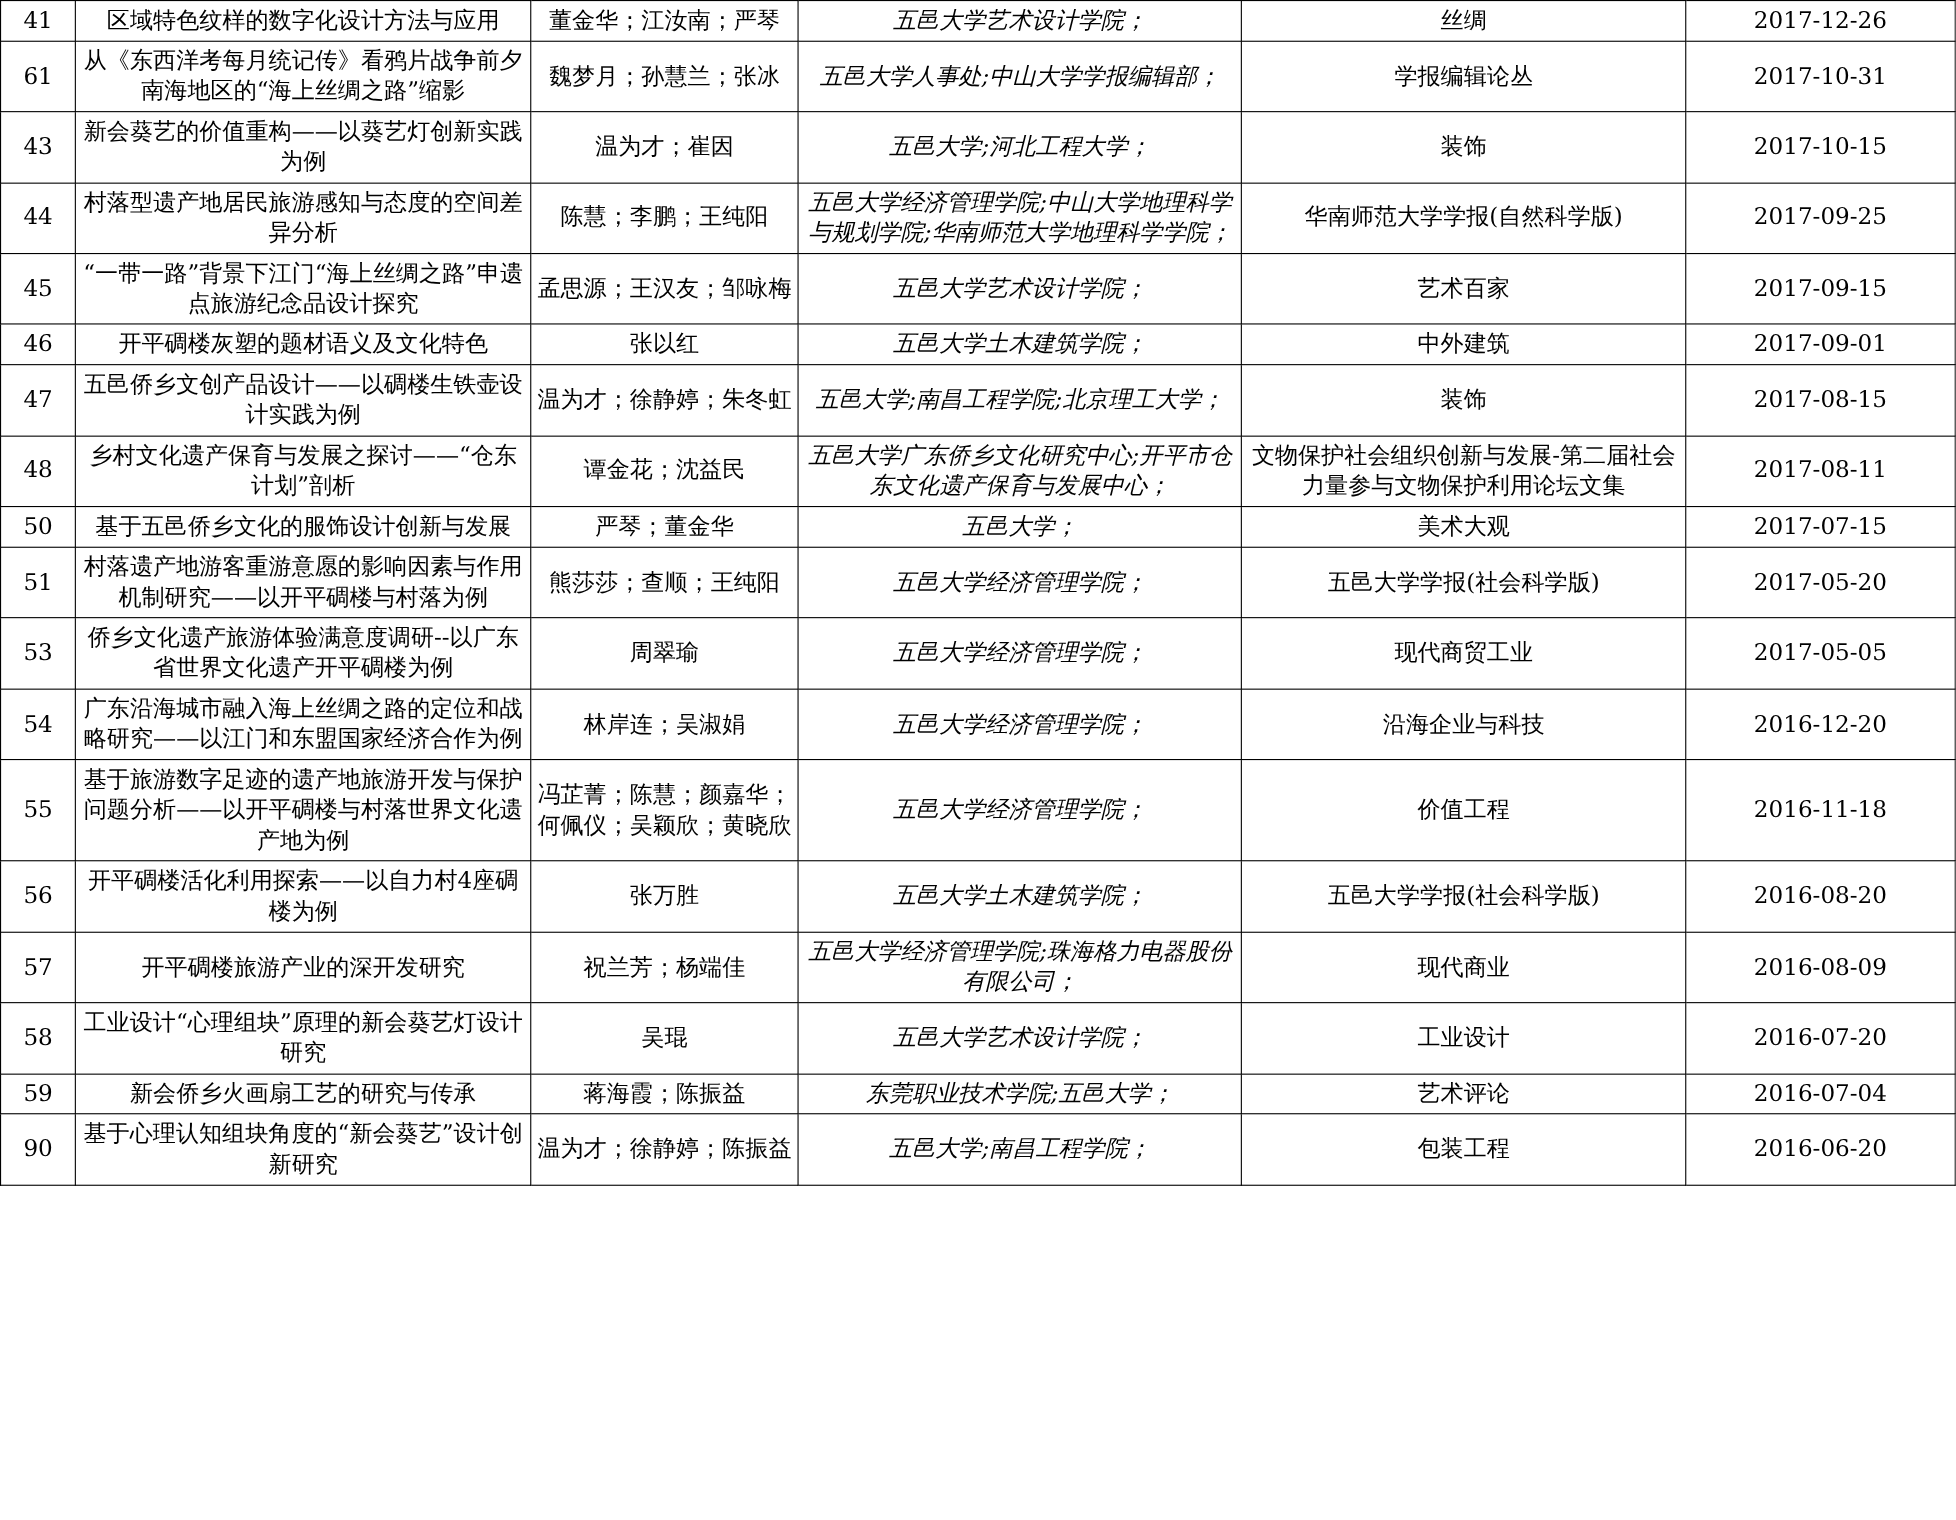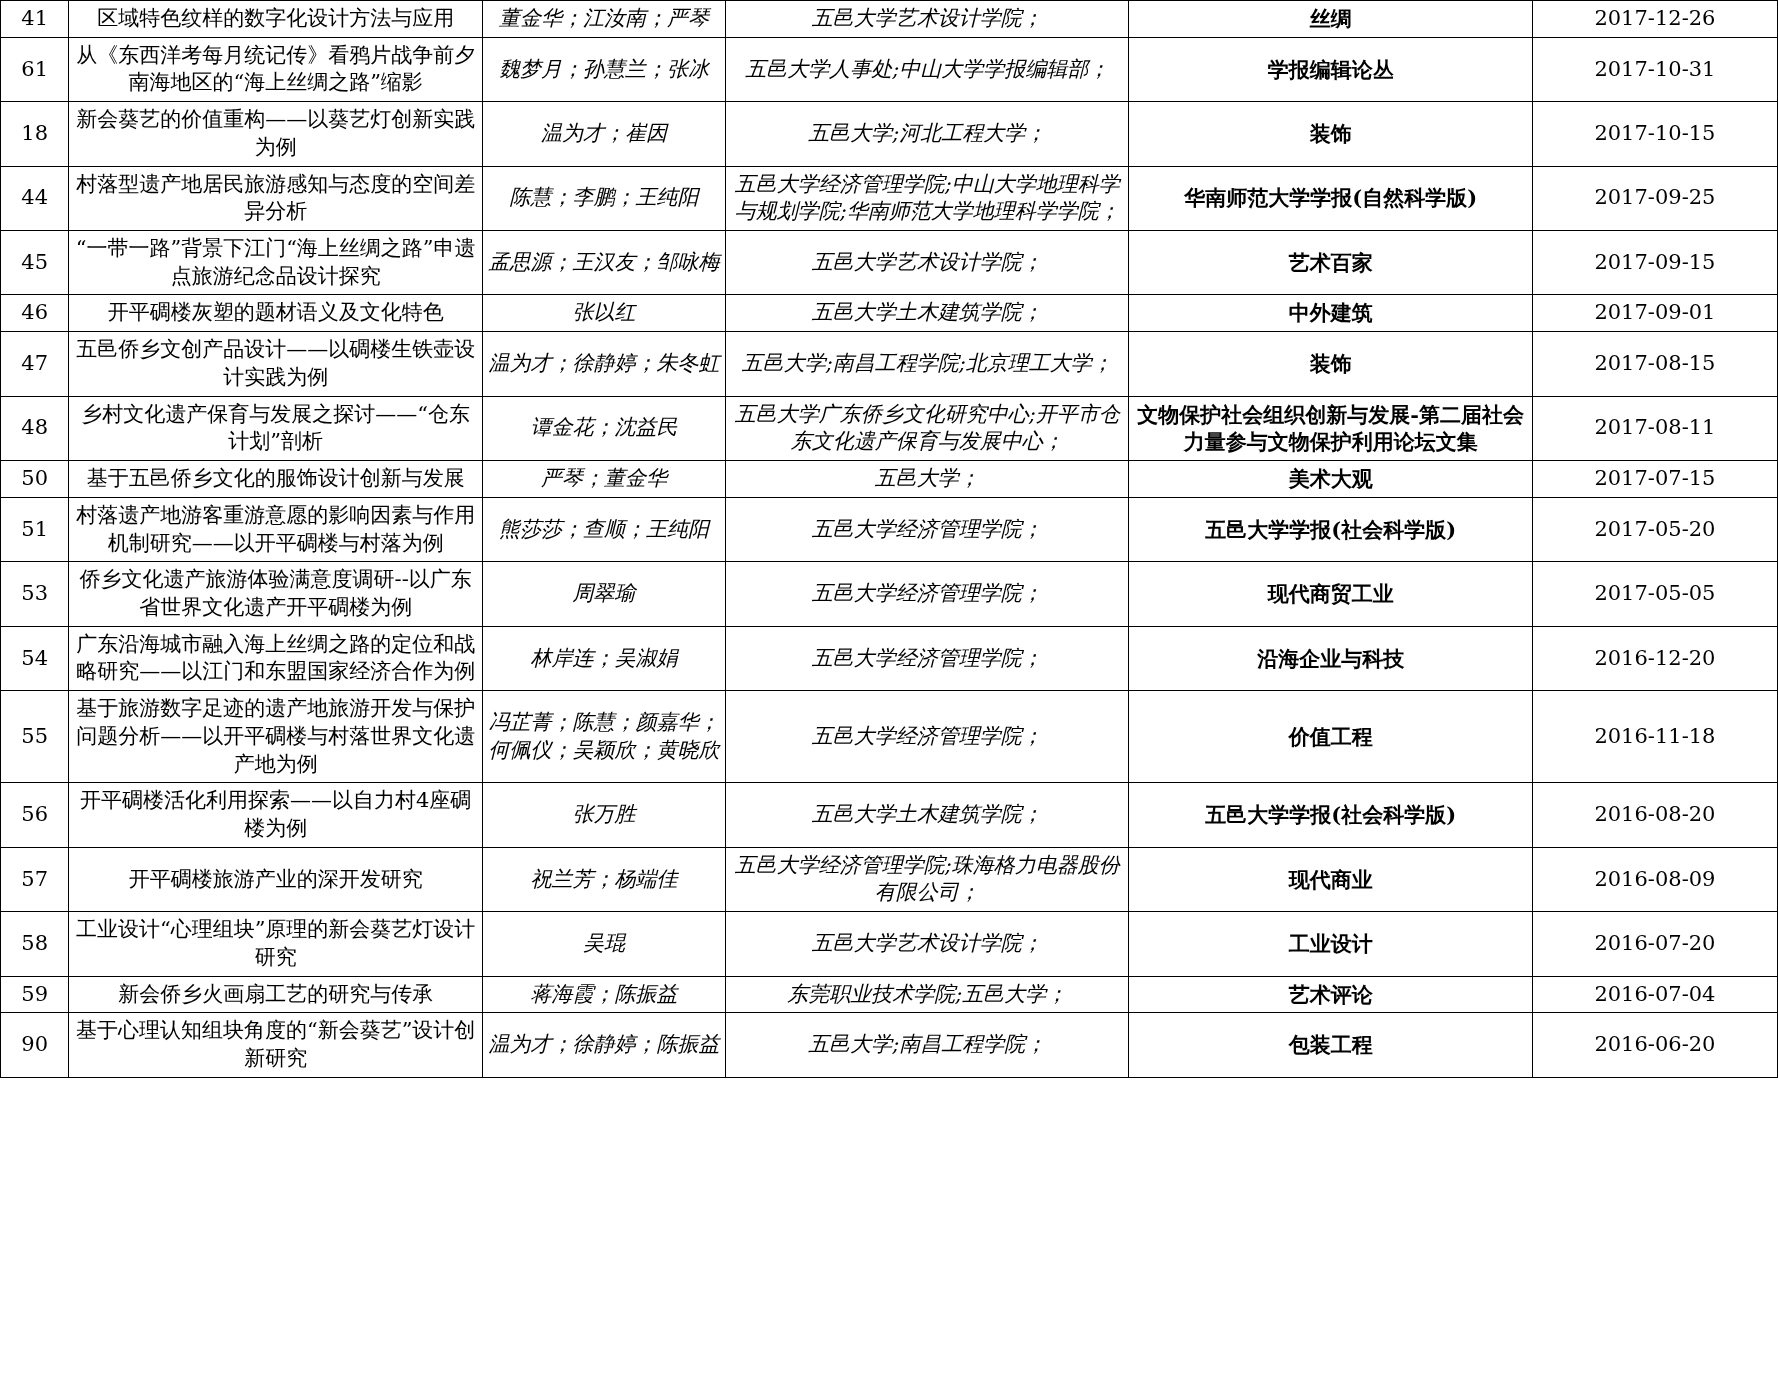--- a/index.html
+++ b/index.html
@@ -36,29 +36,27 @@
   td.c-num {
     width: 66px;
     font-family: "DejaVu Serif", "Liberation Serif", serif;
   }
   td.c-title {
     width: 400px;
     text-align: center;
   }
   td.c-authors {
     width: 235px;
-    font-style: italic;
   }
   td.c-org {
     width: 390px;
     font-style: italic;
   }
   td.c-journal {
     width: 390px;
-    font-weight: bold;
   }
   td.c-date {
     width: 237px;
     font-family: "DejaVu Serif", "Liberation Serif", serif;
     white-space: nowrap;
   }
 </style>
 </head>
 <body>
 
@@ -83,21 +81,21 @@
       </tr>
       <tr>
         <td class="c-num">61</td>
         <td class="c-title">从《东西洋考每月统记传》看鸦片战争前夕南海地区的“海上丝绸之路”缩影</td>
         <td class="c-authors">魏梦月；孙慧兰；张冰</td>
         <td class="c-org">五邑大学人事处;中山大学学报编辑部；</td>
         <td class="c-journal">学报编辑论丛</td>
         <td class="c-date">2017-10-31</td>
       </tr>
       <tr>
-        <td class="c-num">18</td>
+        <td class="c-num">43</td>
         <td class="c-title">新会葵艺的价值重构——以葵艺灯创新实践为例</td>
         <td class="c-authors">温为才；崔因</td>
         <td class="c-org">五邑大学;河北工程大学；</td>
         <td class="c-journal">装饰</td>
         <td class="c-date">2017-10-15</td>
       </tr>
       <tr>
         <td class="c-num">44</td>
         <td class="c-title">村落型遗产地居民旅游感知与态度的空间差异分析</td>
         <td class="c-authors">陈慧；李鹏；王纯阳</td>

